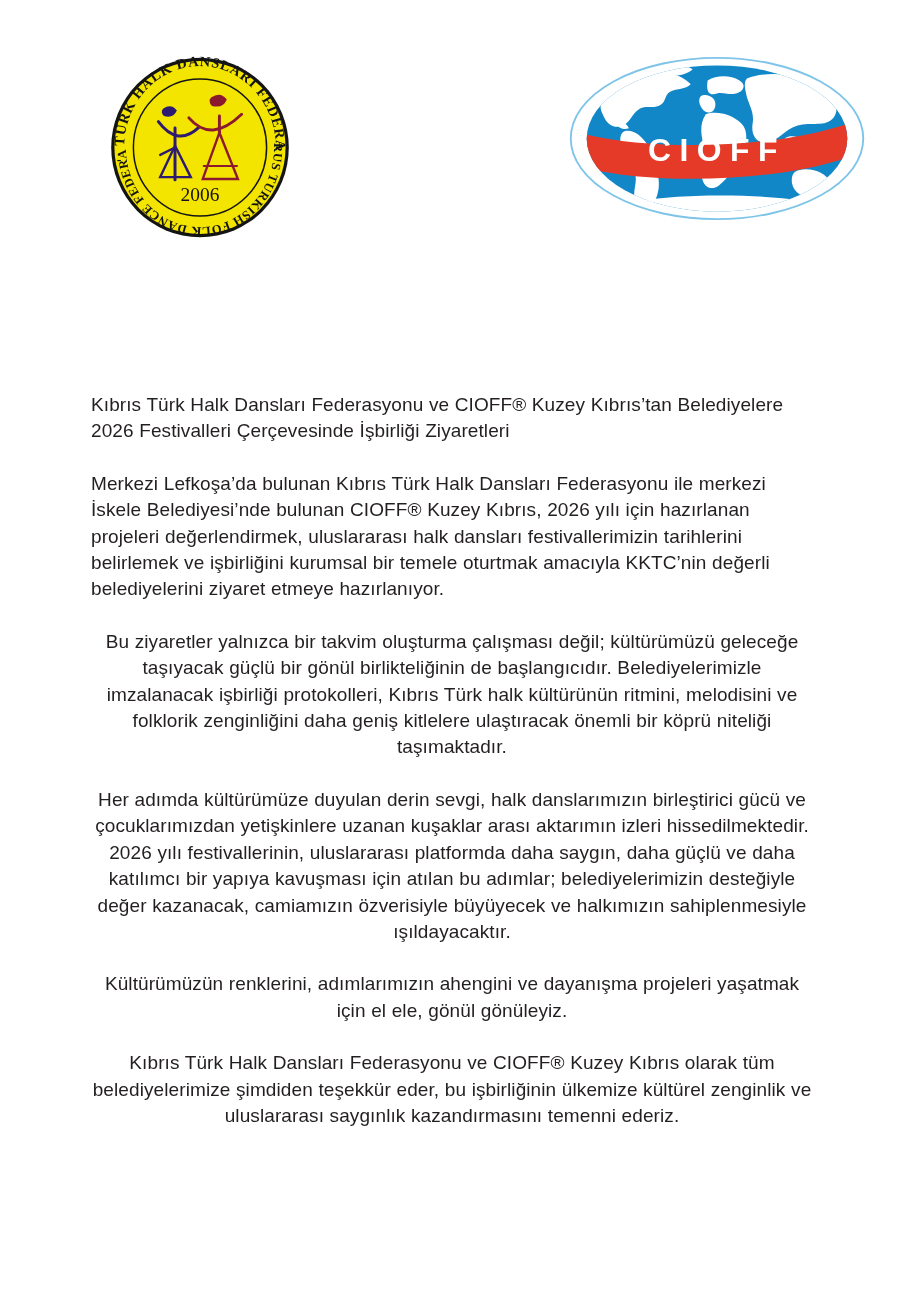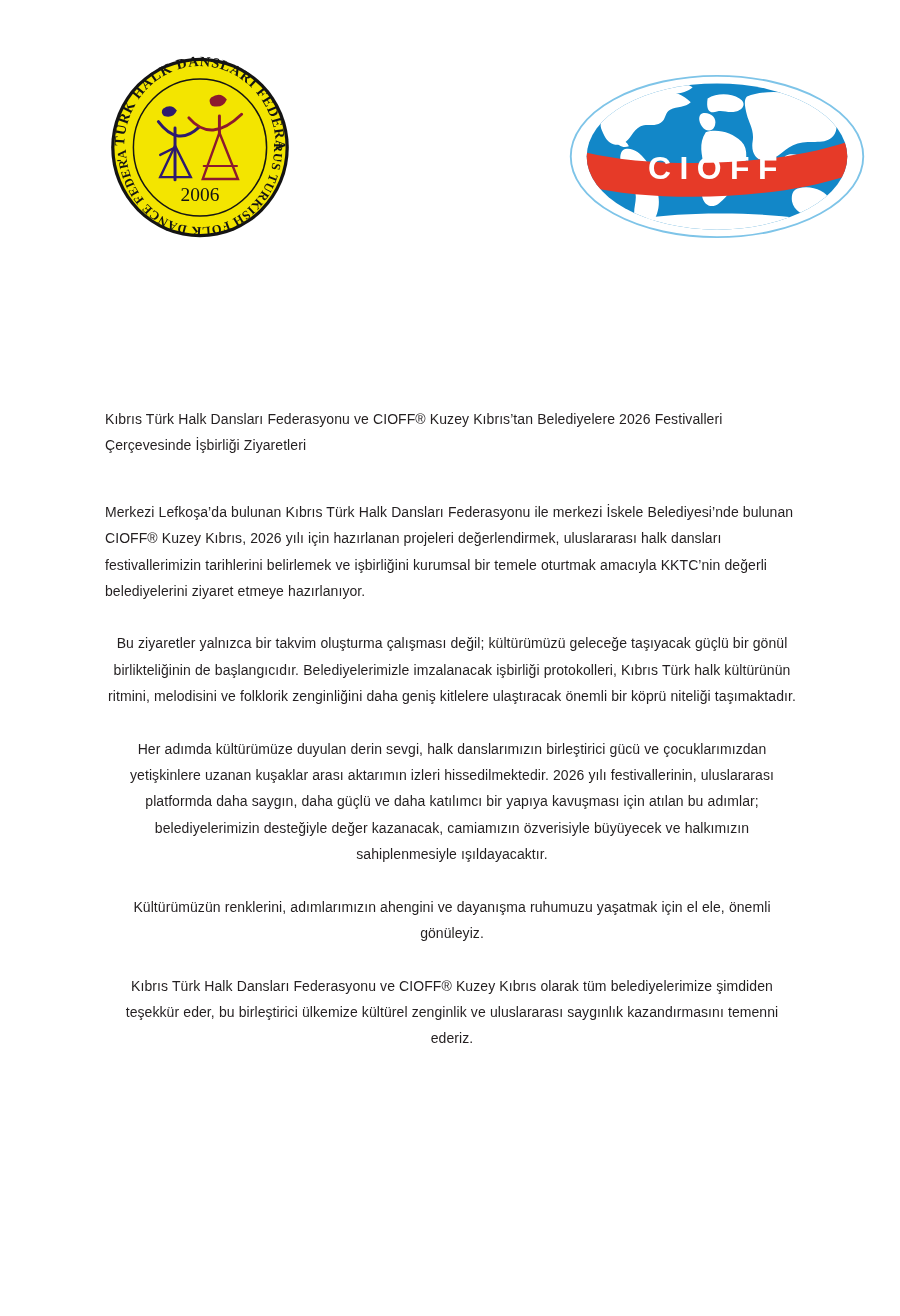--- a/index.html
+++ b/index.html
@@ -32,38 +32,38 @@
   .logo-ktfd {
     position: absolute;
     left: 106px;
     top: 55px;
     width: 188px;
     height: 185px;
   }
   .logo-cioff {
     position: absolute;
     left: 566px;
-    top: 74px;
+    top: 56px;
     width: 302px;
     height: 165px;
   }
 
   
   .doc-body {
     position: absolute;
     left: 87px;
     top: 388px;
     width: 730px;
   }
   .para {
-    font-size: 14px;
+    font-size: 19px;
     line-height: 26.4px;
     letter-spacing: 0.005em;
     text-align: left;
-    margin: 18px;
+    margin: 4px;
     color: #231f20;
     word-spacing: 0.01em;
   }
   .para + .para {
     margin-top: 26px;
     text-align: center;
   }
   .para.title-para {
     margin-bottom: 0;
   }
@@ -175,18 +175,18 @@
 
   <div class="doc-body">
 
     <p class="para title-para">Kıbrıs Türk Halk Dansları Federasyonu ve CIOFF® Kuzey Kıbrıs’tan Belediyelere 2026 Festivalleri Çerçevesinde İşbirliği Ziyaretleri</p>
 
     <div class="spacer-lg"></div>
 
     <p class="para">Merkezi Lefkoşa’da bulunan Kıbrıs Türk Halk Dansları Federasyonu ile merkezi İskele Belediyesi’nde bulunan CIOFF® Kuzey Kıbrıs, 2026 yılı için hazırlanan projeleri değerlendirmek, uluslararası halk dansları festivallerimizin tarihlerini belirlemek ve işbirliğini kurumsal bir temele oturtmak amacıyla KKTC’nin değerli belediyelerini ziyaret etmeye hazırlanıyor.</p>
     <p class="para">Bu ziyaretler yalnızca bir takvim oluşturma çalışması değil; kültürümüzü geleceğe taşıyacak güçlü bir gönül birlikteliğinin de başlangıcıdır. Belediyelerimizle imzalanacak işbirliği protokolleri, Kıbrıs Türk halk kültürünün ritmini, melodisini ve folklorik zenginliğini daha geniş kitlelere ulaştıracak önemli bir köprü niteliği taşımaktadır.</p>
     <p class="para">Her adımda kültürümüze duyulan derin sevgi, halk danslarımızın birleştirici gücü ve çocuklarımızdan yetişkinlere uzanan kuşaklar arası aktarımın izleri hissedilmektedir. 2026 yılı festivallerinin, uluslararası platformda daha saygın, daha güçlü ve daha katılımcı bir yapıya kavuşması için atılan bu adımlar; belediyelerimizin desteğiyle değer kazanacak, camiamızın özverisiyle büyüyecek ve halkımızın sahiplenmesiyle ışıldayacaktır.</p>
-    <p class="para">Kültürümüzün renklerini, adımlarımızın ahengini ve dayanışma ruhumuzu yaşatmak için el ele, önemli gönüleyiz.</p>
-    <p class="para">Kıbrıs Türk Halk Dansları Federasyonu ve CIOFF® Kuzey Kıbrıs olarak tüm belediyelerimize şimdiden teşekkür eder, bu birleştirici ülkemize kültürel zenginlik ve uluslararası saygınlık kazandırmasını temenni ederiz.</p>
+    <p class="para">Kültürümüzün renklerini, adımlarımızın ahengini ve dayanışma projeleri yaşatmak için el ele, gönül gönüleyiz.</p>
+    <p class="para">Kıbrıs Türk Halk Dansları Federasyonu ve CIOFF® Kuzey Kıbrıs olarak tüm belediyelerimize şimdiden teşekkür eder, bu işbirliğinin ülkemize kültürel zenginlik ve uluslararası saygınlık kazandırmasını temenni ederiz.</p>
 
   </div>
 
 </div>
 
 </body></html>

